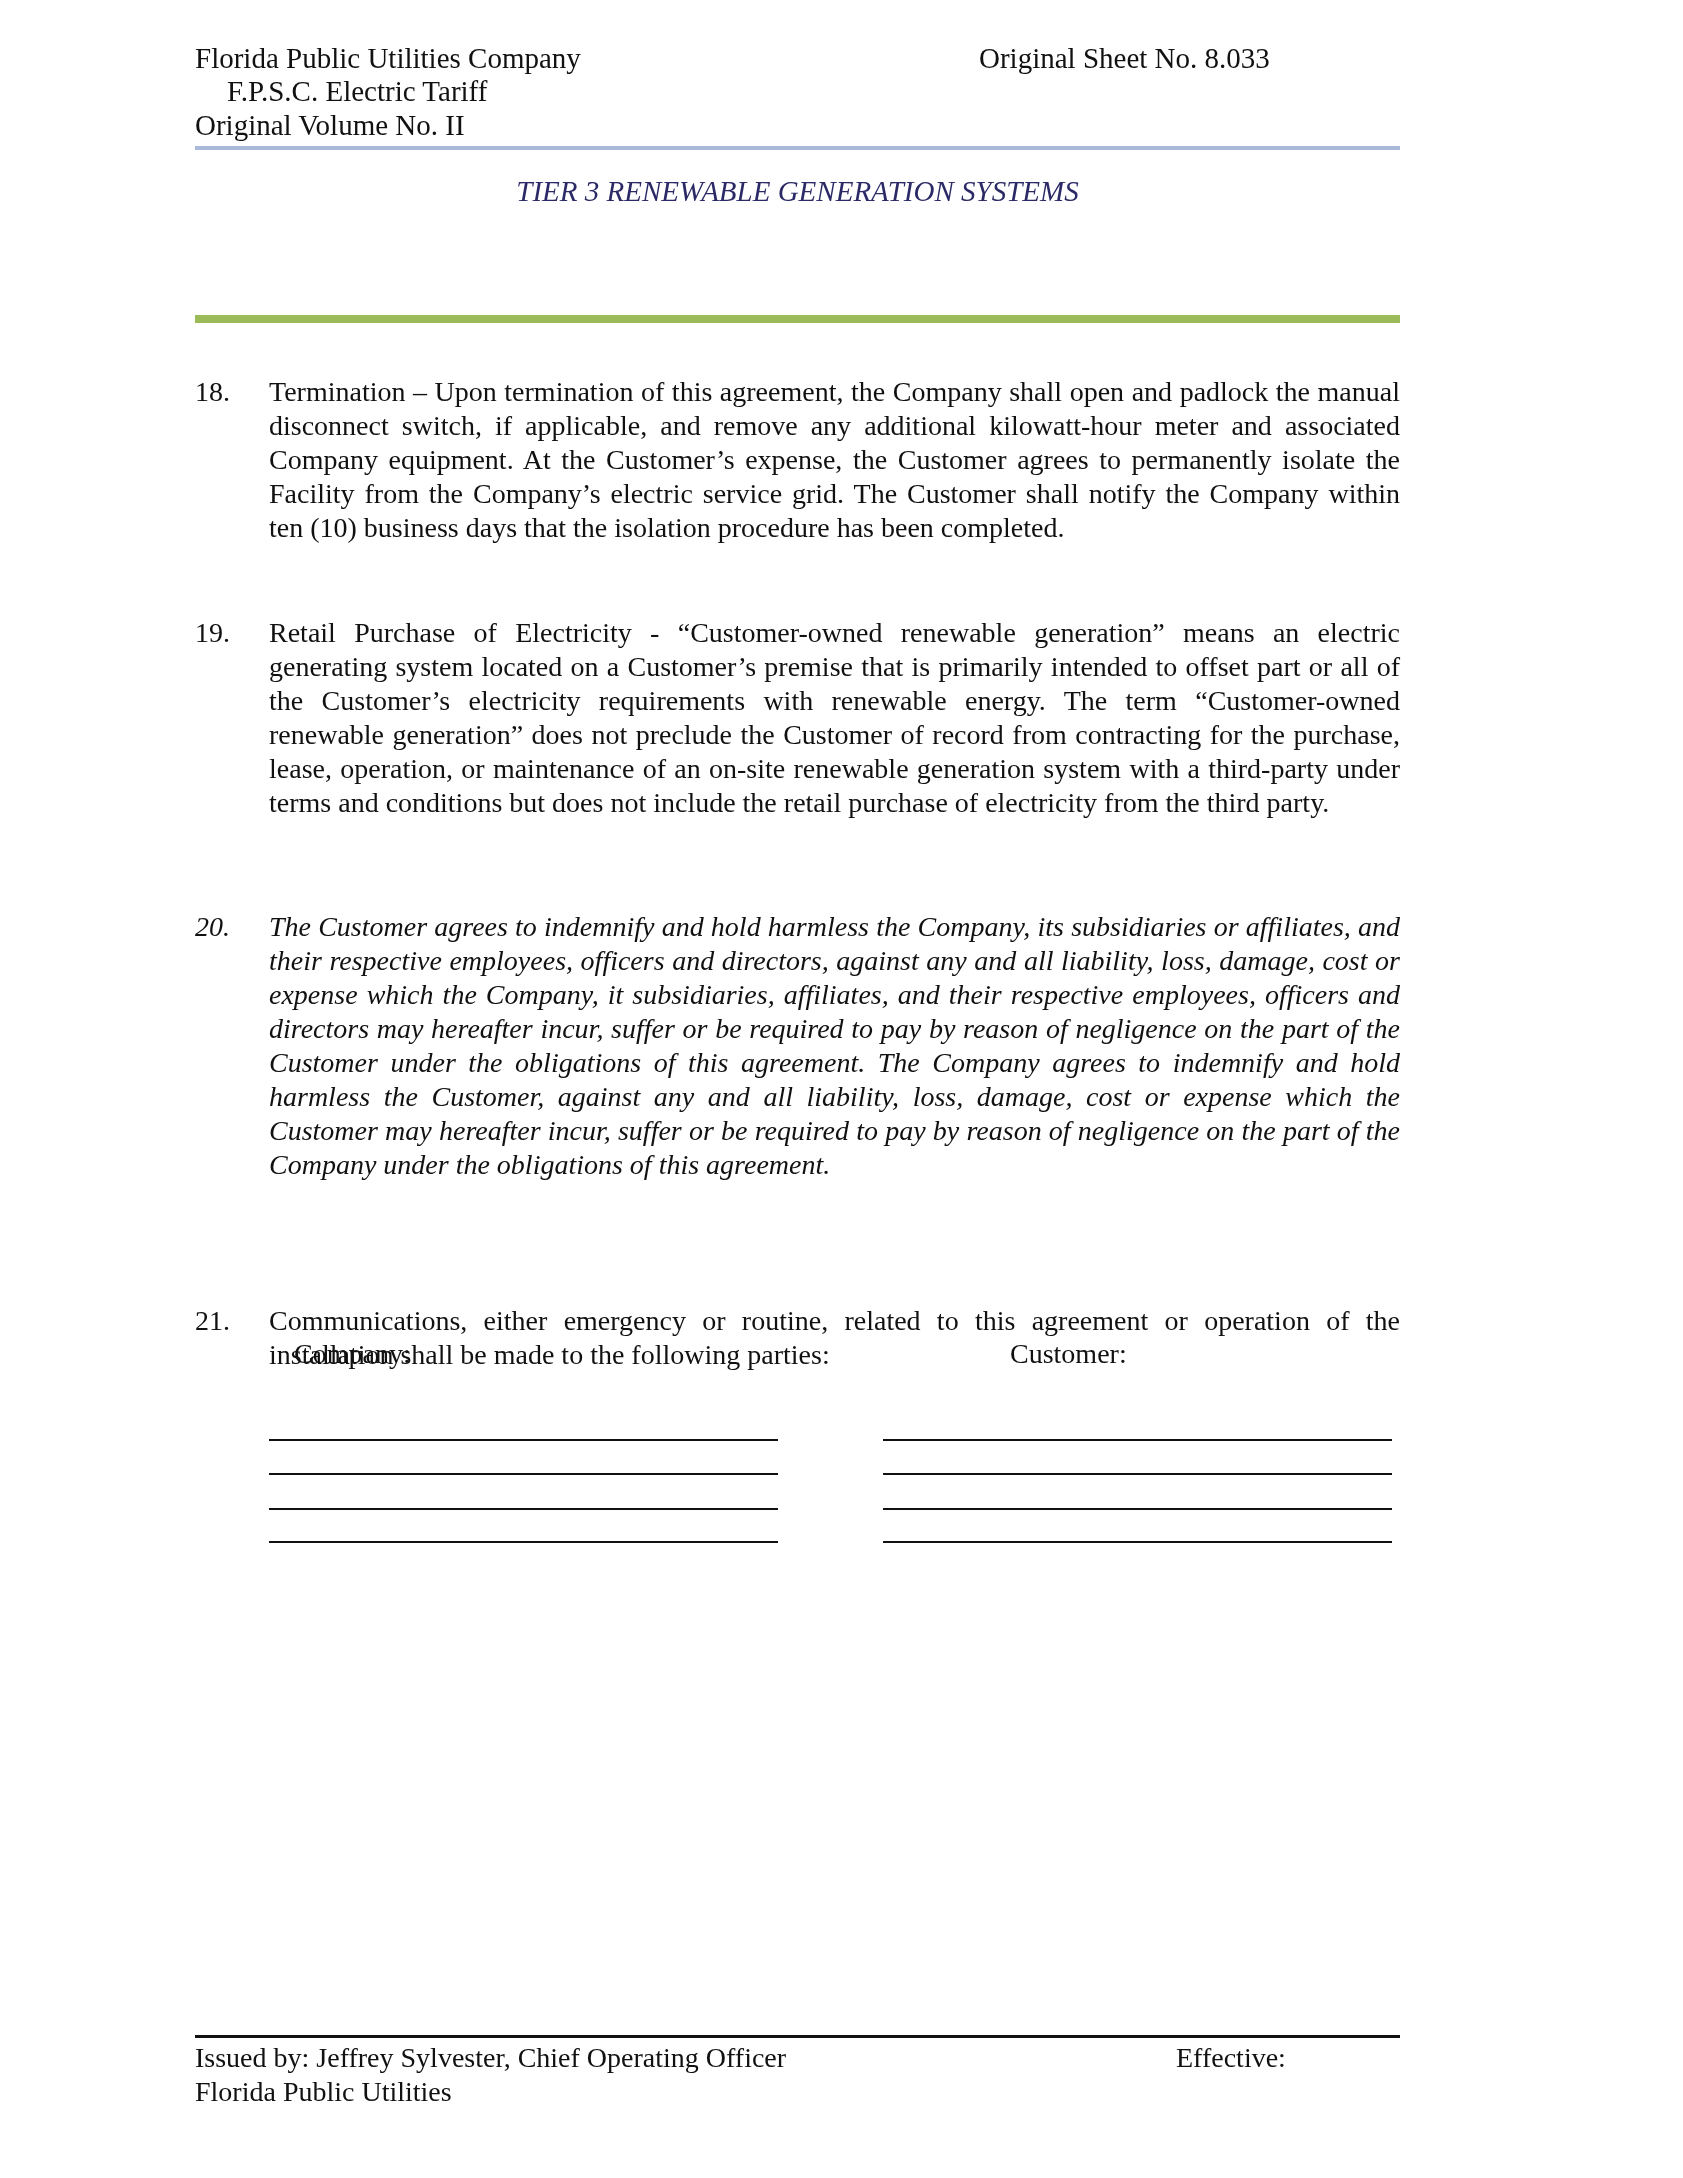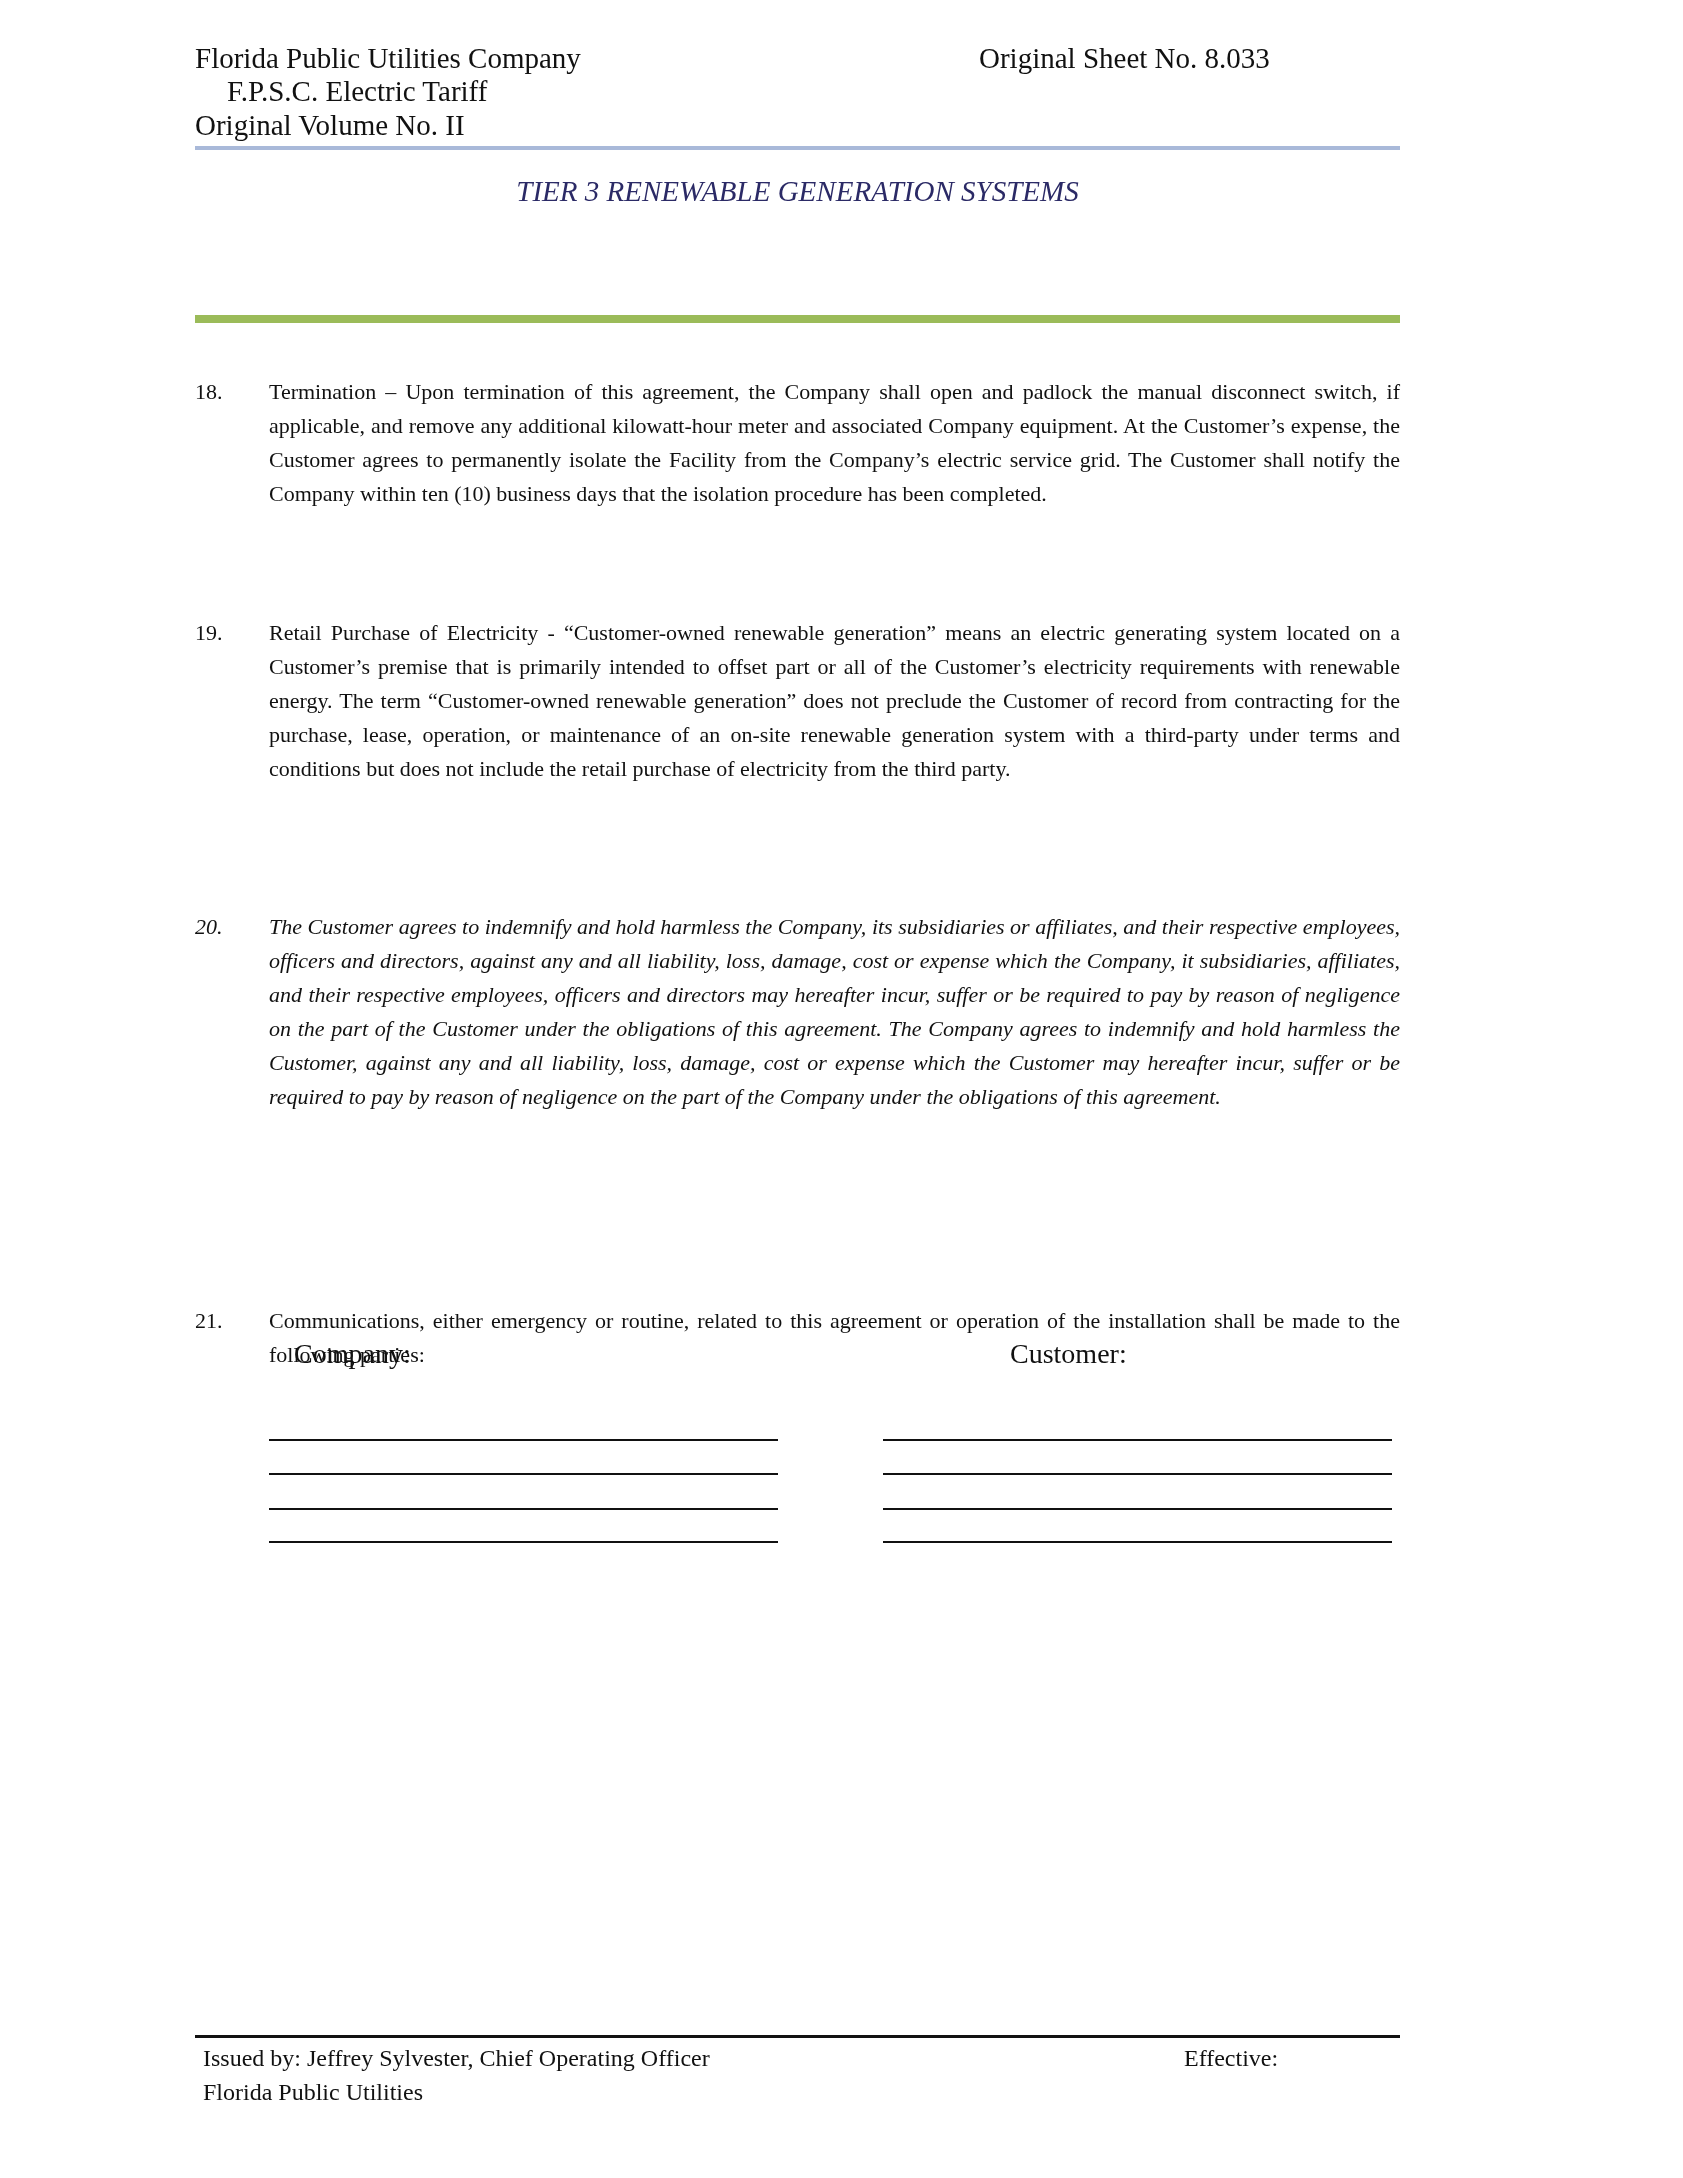--- a/index.html
+++ b/index.html
@@ -4,27 +4,27 @@
 <style>
   html, body { margin:0; padding:0; background:#ffffff; }
   body { width:1683px; height:2178px; position:relative; overflow:hidden;
          font-family:"Liberation Serif", serif; color:#111; }
   .abs { position:absolute; }
   .hdr { font-size:29px; line-height:34px; left:195px; }
   .rule-blue { left:195px; width:1205px; top:146px; height:4px; background:#a9b9d9; }
   .rule-green { left:195px; width:1205px; top:315px; height:8px; background:#9bbb59; }
   .title { left:195px; width:1205px; text-align:center; font-style:italic;
            color:#2b2a66; font-size:29px; line-height:35px; top:174px; }
-  .para { left:195px; width:1205px; font-size:22px; line-height:34px; }
+  .para { left:195px; width:1205px; font-size:28px; line-height:34px; }
   .para .num { position:absolute; left:0; top:0; }
   .para .txt { margin-left:74px; text-align:justify; }
   .label { font-size:28px; }
   .blank { height:2px; background:#111; }
   .foot-rule { left:195px; width:1205px; top:2035px; height:3px; background:#111; }
-  .foot { font-size:24px; line-height:34px;margin-left:8px; }
+  .foot { font-size:28px; line-height:34px; }
 </style>
 </head>
 <body>
 
 <div class="abs hdr" style="top:41px;">Florida Public Utilities Company</div>
 <div class="abs hdr" style="top:74px;margin-left:32px;">F.P.S.C. Electric Tariff</div>
 <div class="abs hdr" style="top:108px;">Original Volume No. II</div>
 <div class="abs hdr" style="top:41px; left:979px;">Original Sheet No. 8.033</div>
 <div class="abs rule-blue"></div>
 

